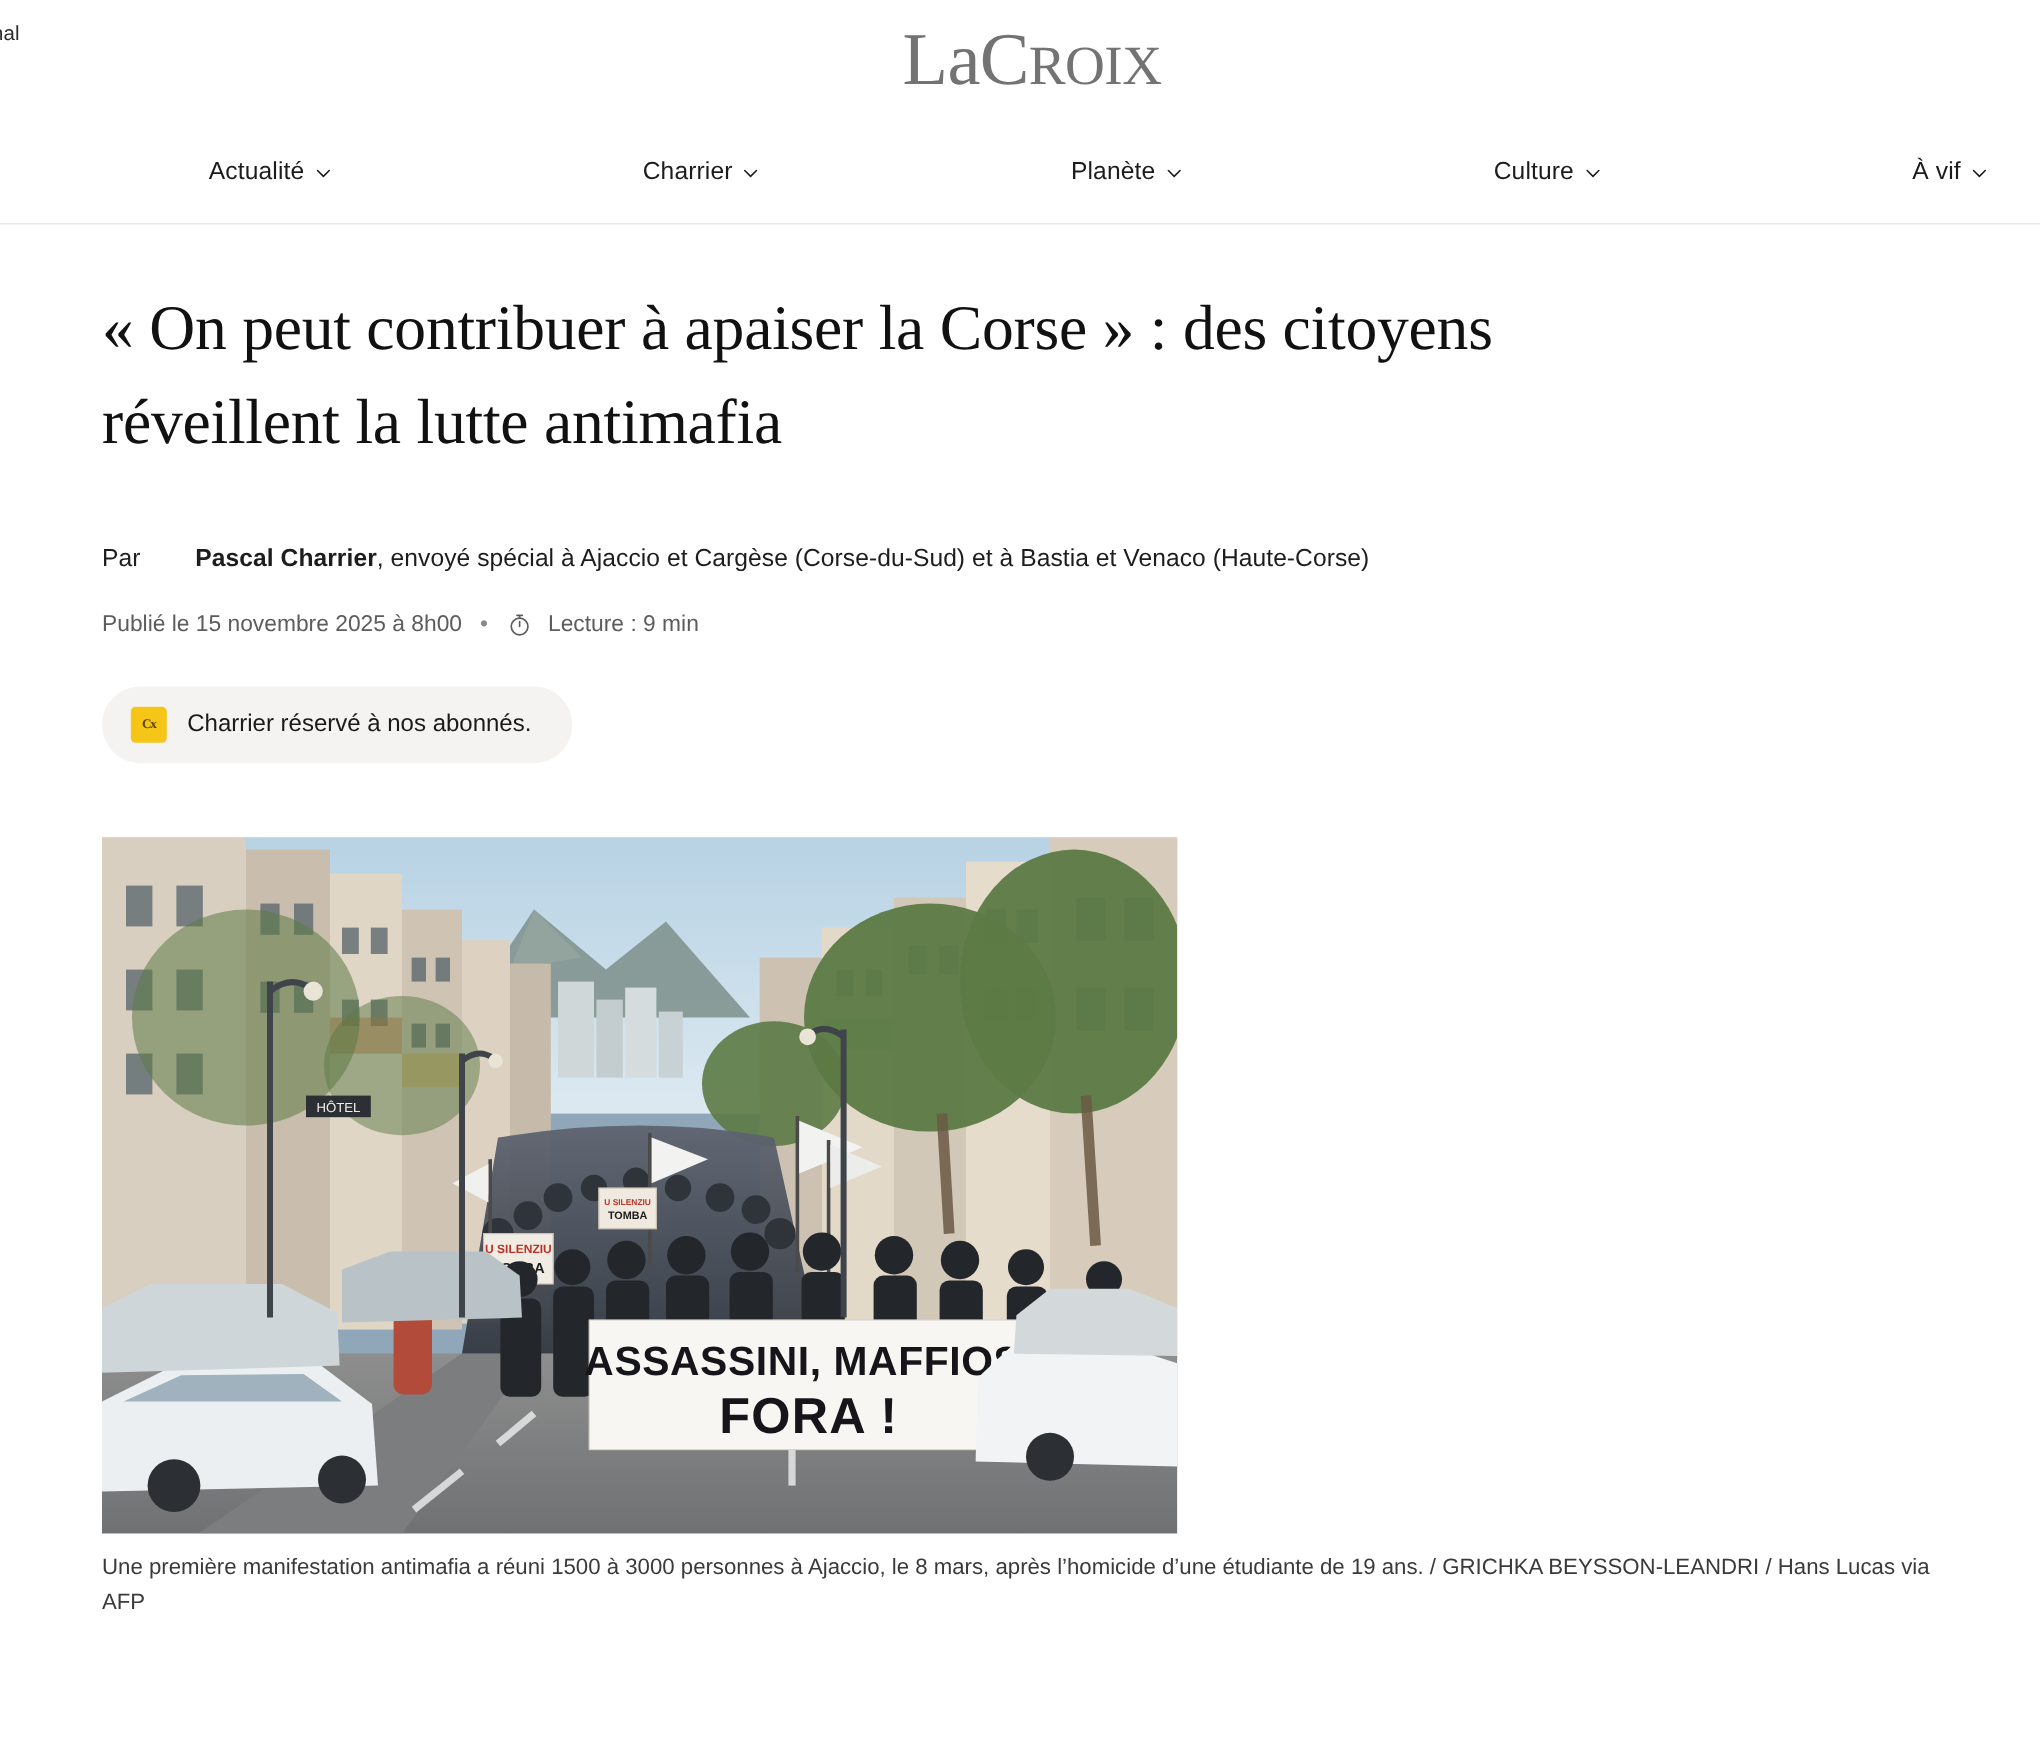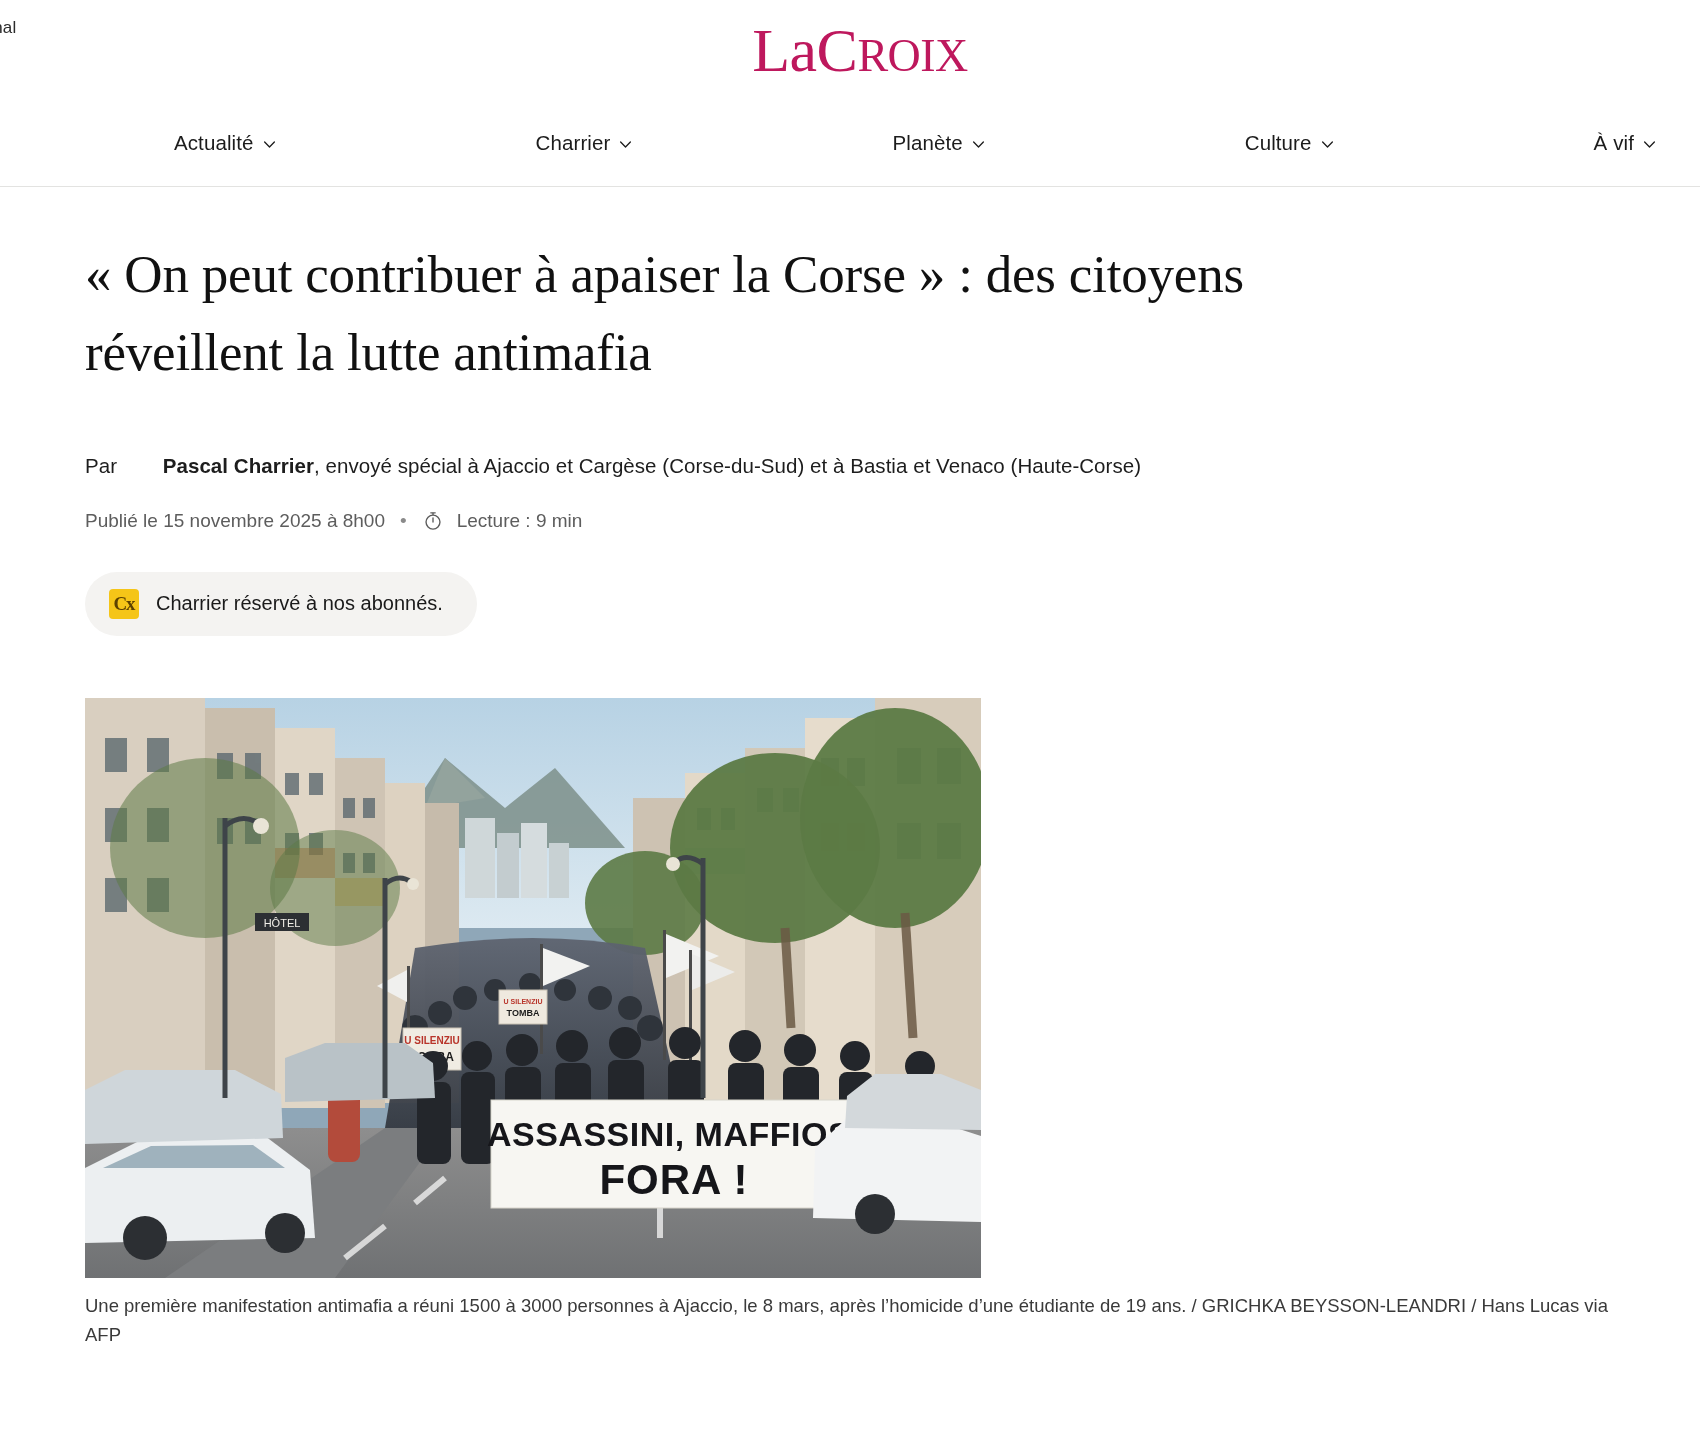--- a/index.html
+++ b/index.html
@@ -35,21 +35,21 @@
     left: -22px;
     top: 18px;
     font-size: 17px;
     color: #2b2b2b;
     letter-spacing: .1px;
     overflow: hidden;
     white-space: nowrap;
   }
   .logo {
     font-family: "Liberation Serif", serif;
-    color: #be185d;
+    color: #737373;
     font-size: 62px;
     line-height: 1;
     letter-spacing: -0.5px;
     font-weight: 400;
     display: inline-block;
     margin-left: 20px;
   }
   .logo .small {
     font-size: 46px;
     letter-spacing: -0.5px;
@@ -131,21 +131,21 @@
     font-size: 20px;
     color: #1a1a1a;
   }
   .cx-mark {
     width: 30px;
     height: 30px;
     background: #f5c518;
     border-radius: 4px;
     color: #5c4100;
     font-family: "Liberation Serif", serif;
-    font-size: 19px;
+    font-size: 11px;
     display: inline-flex;
     align-items: center;
     justify-content: center;
     font-weight: bold;
     letter-spacing: -1px;
   }
 
   
   figure.article-figure {
     margin: 62px 0 0 0;

